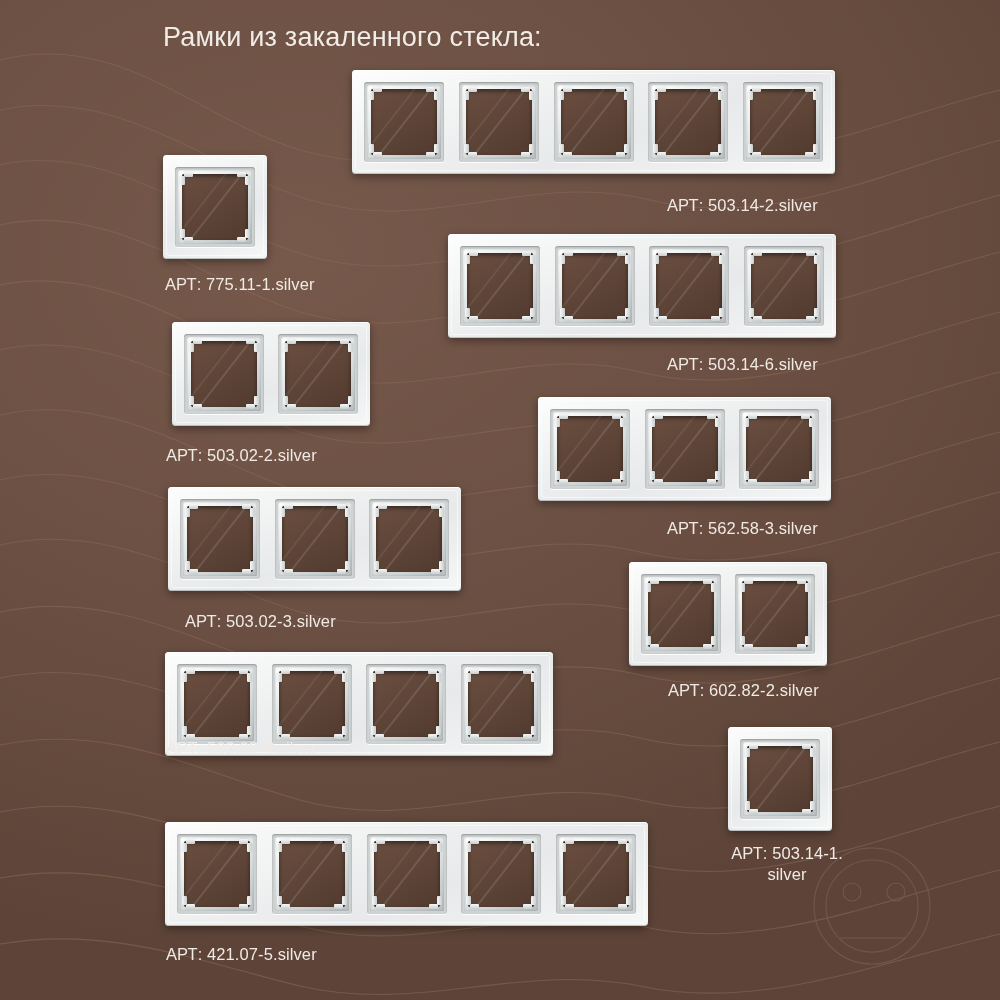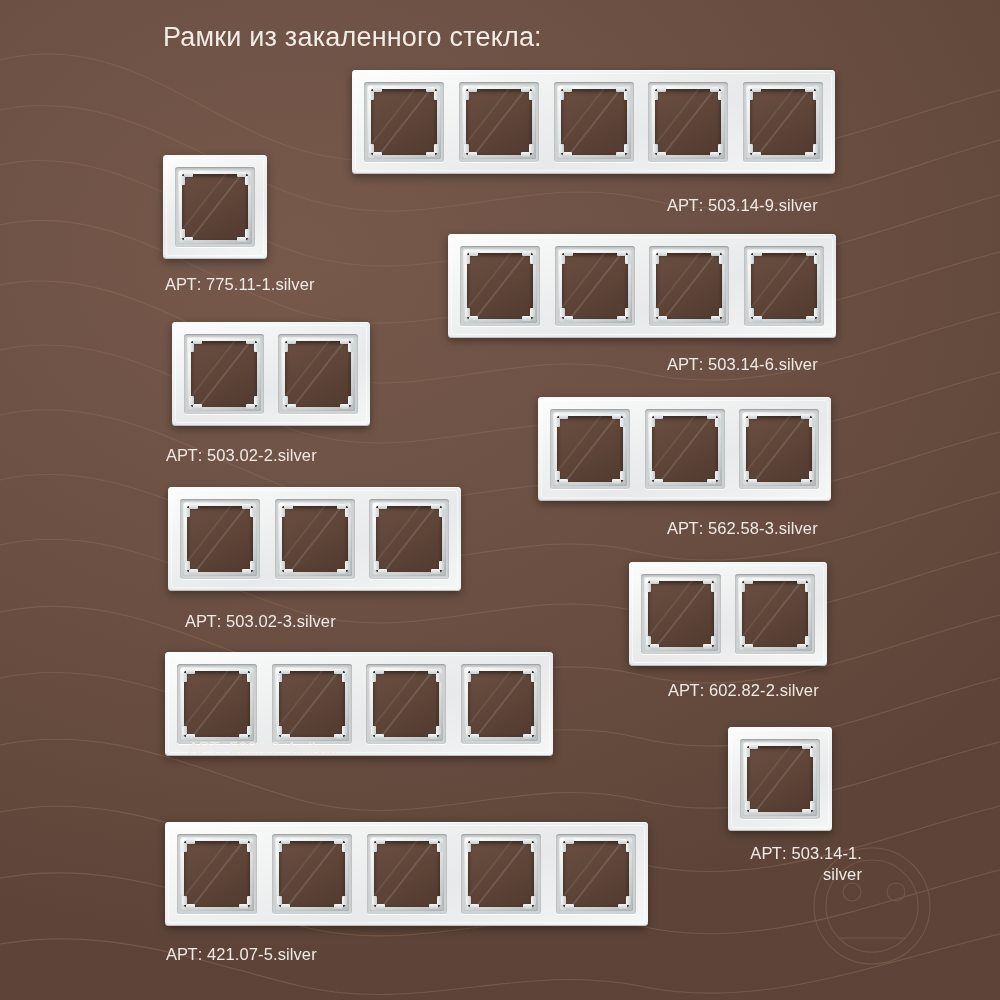--- a/index.html
+++ b/index.html
@@ -43,21 +43,21 @@
   }
   .caption {
     position: absolute;
     font-size: 16.5px;
     color: #f0eae5;
     white-space: nowrap;
     letter-spacing: 0.1px;
   }
   .caption.two-line {
     white-space: normal;
-    text-align: right;
+    text-align: center;
     line-height: 1.25;
   }
   
   .plate {
     position: absolute;
     border-radius: 4px;
     background: linear-gradient(160deg, #fdfdfd 0%, #f2f3f3 28%, #e7e9ea 60%, #f6f7f7 100%);
     box-shadow:
       0 3px 8px rgba(0,0,0,0.38),
       inset 0 1px 0 rgba(255,255,255,0.95),
@@ -251,21 +251,21 @@
             <div class="clip tl"></div>
             <div class="clip tr"></div>
             <div class="clip bl"></div>
             <div class="clip br"></div>
             <div class="clipv lt"></div>
             <div class="clipv lb"></div>
             <div class="clipv rt"></div>
             <div class="clipv rb"></div>
           </div>
         </div>
-        <div class="caption" style="left: 667px; top: 196px;">АРТ: 503.14-9.silver</div>
+        <div class="caption" style="left: 667px; top: 196px;">АРТ: 503.14-2.silver</div>
       </div>
       <div class="group">
         <div class="plate" style="left: 448px; top: 234px; width: 388px; height: 104px; padding: 12px; gap: 6px; justify-content: space-between;">
           <div class="cell" style="width: 80px; height: 80px;">
             <div class="rim"></div>
             <div class="hole"></div>
             <div class="clip tl"></div>
             <div class="clip tr"></div>
             <div class="clip bl"></div>
             <div class="clip br"></div>
@@ -497,21 +497,21 @@
             <div class="clip tl"></div>
             <div class="clip tr"></div>
             <div class="clip bl"></div>
             <div class="clip br"></div>
             <div class="clipv lt"></div>
             <div class="clipv lb"></div>
             <div class="clipv rt"></div>
             <div class="clipv rb"></div>
           </div>
         </div>
-        <div class="caption" style="left: 166px; top: 739px; margin-left: 22px;">АРТ: 503.02-4.silver</div>
+        <div class="caption" style="left: 166px; top: 739px;">АРТ: 503.02-4.silver</div>
       </div>
       <div class="group">
         <div class="plate" style="left: 728px; top: 727px; width: 104px; height: 104px; padding: 12px; gap: 6px; justify-content: space-between;">
           <div class="cell" style="width: 80px; height: 80px;">
             <div class="rim"></div>
             <div class="hole"></div>
             <div class="clip tl"></div>
             <div class="clip tr"></div>
             <div class="clip bl"></div>
             <div class="clip br"></div>

